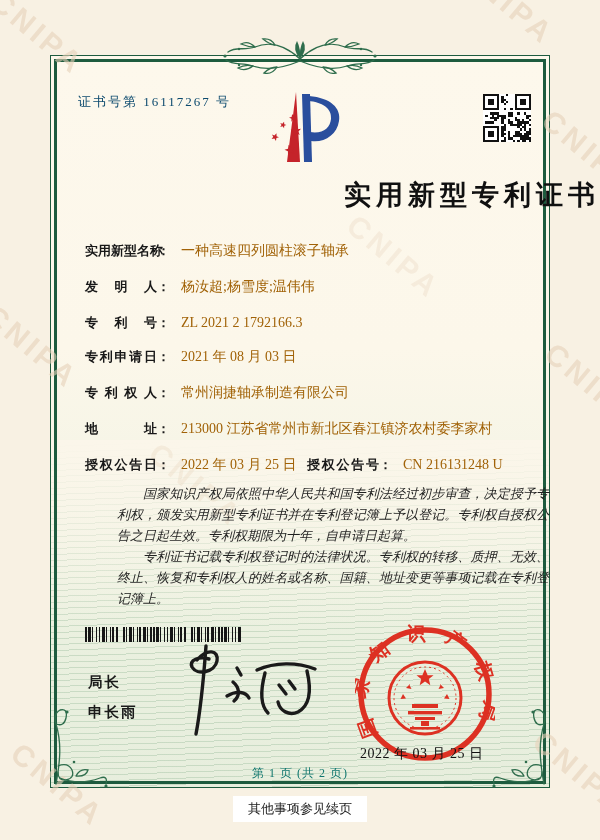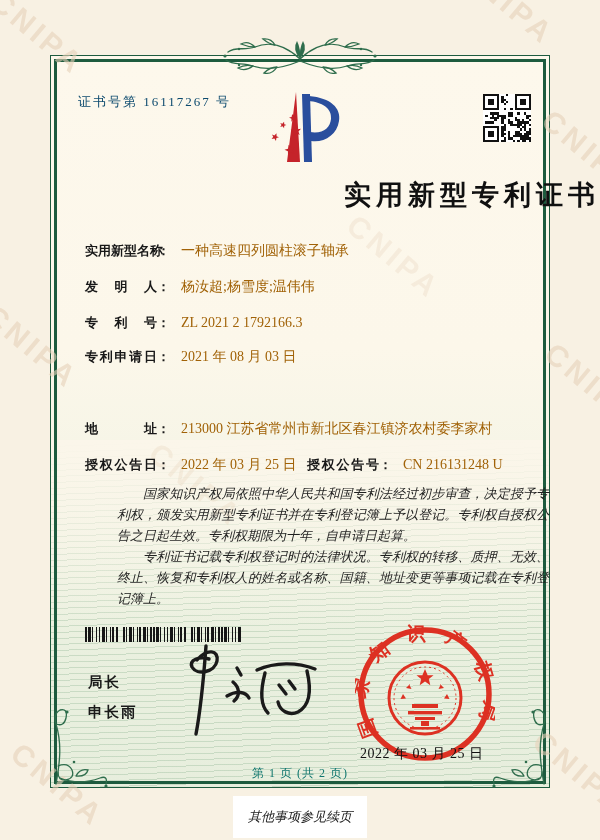--- a/index.html
+++ b/index.html
@@ -46,21 +46,21 @@
   .director{position:absolute;left:88px;z-index:4;font-family:"Liberation Sans","DejaVu Sans",sans-serif;
             font-weight:bold;font-size:14.5px;color:#1a1a1a;letter-spacing:2px;}
   .sig{position:absolute;left:175px;top:640px;width:150px;height:102px;z-index:5;}
 
   .seal{position:absolute;left:355px;top:624px;width:140px;height:140px;z-index:4;opacity:.96;}
   .seal-date{position:absolute;left:360px;top:745px;width:160px;z-index:5;font-size:14px;color:#111;letter-spacing:.5px;}
 
   .page-no{position:absolute;left:0;top:765px;width:100%;text-align:center;font-size:12px;color:#0f766e;
            letter-spacing:1px;z-index:4;}
   .cont-box{position:absolute;left:0;top:796px;width:100%;text-align:center;z-index:4;}
-  .cont-box span{display:inline-block;background:#ffffff;padding:12px 15px;font-size:13px;font-style:italic;color:#222;}
+  .cont-box span{display:inline-block;background:#ffffff;padding:4px 15px;font-size:13px;color:#222;}
 
   .ornament{position:absolute;z-index:6;}
   .orn-top{left:215px;top:35px;width:170px;height:44px;}
   .orn-bl{left:50px;top:704px;width:60px;height:84px;}
   .orn-br{left:490px;top:704px;width:60px;height:84px;transform:scaleX(-1);}
 </style>
 </head>
 <body>
 
 <div class="page">
@@ -274,20 +274,24 @@
     <span class="fvalue">杨汝超;杨雪度;温伟伟</span>
   </div>
   <div class="row" style="top:313px">
     <span class="flabel"><span class="lt">专利号</span><span>：</span></span>
     <span class="fvalue">ZL 2021 2 1792166.3</span>
   </div>
   <div class="row" style="top:347px">
     <span class="flabel"><span class="lt">专利申请日</span><span>：</span></span>
     <span class="fvalue">2021 年 08 月 03 日</span>
   </div>
+  <div class="row" style="top:383px">
+    <span class="flabel"><span class="lt">专利权人</span><span>：</span></span>
+    <span class="fvalue">常州润捷轴承制造有限公司</span>
+  </div>
   <div class="row" style="top:419px">
     <span class="flabel"><span class="lt">地址</span><span>：</span></span>
     <span class="fvalue">213000 江苏省常州市新北区春江镇济农村委李家村</span>
   </div>
   <div class="row" style="top:455px">
     <span class="flabel"><span class="lt">授权公告日</span><span>：</span></span>
     <span class="fvalue">2022 年 03 月 25 日</span>
     <span class="pair2">
       <span class="flabel"><span class="lt">授权公告号</span><span>：</span></span>
       <span class="fvalue">CN 216131248 U</span>

